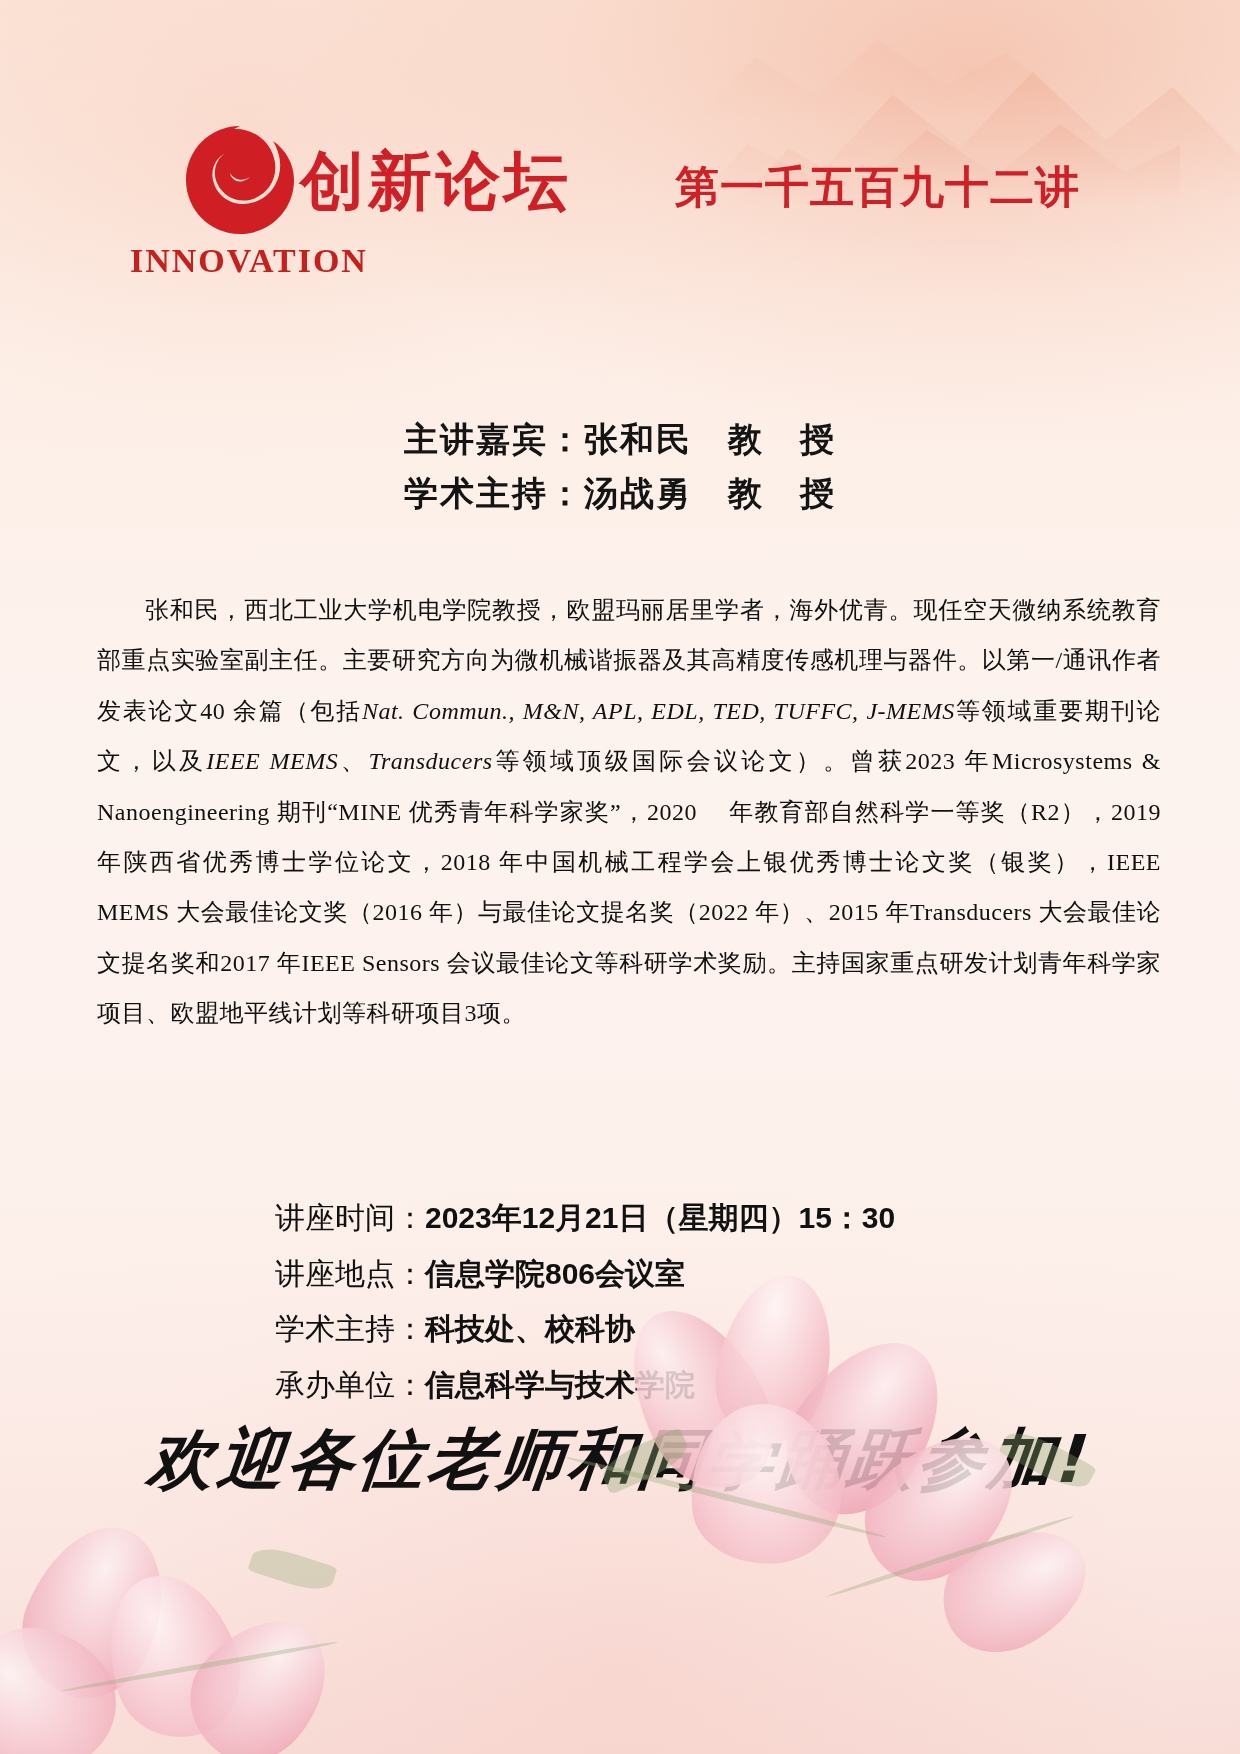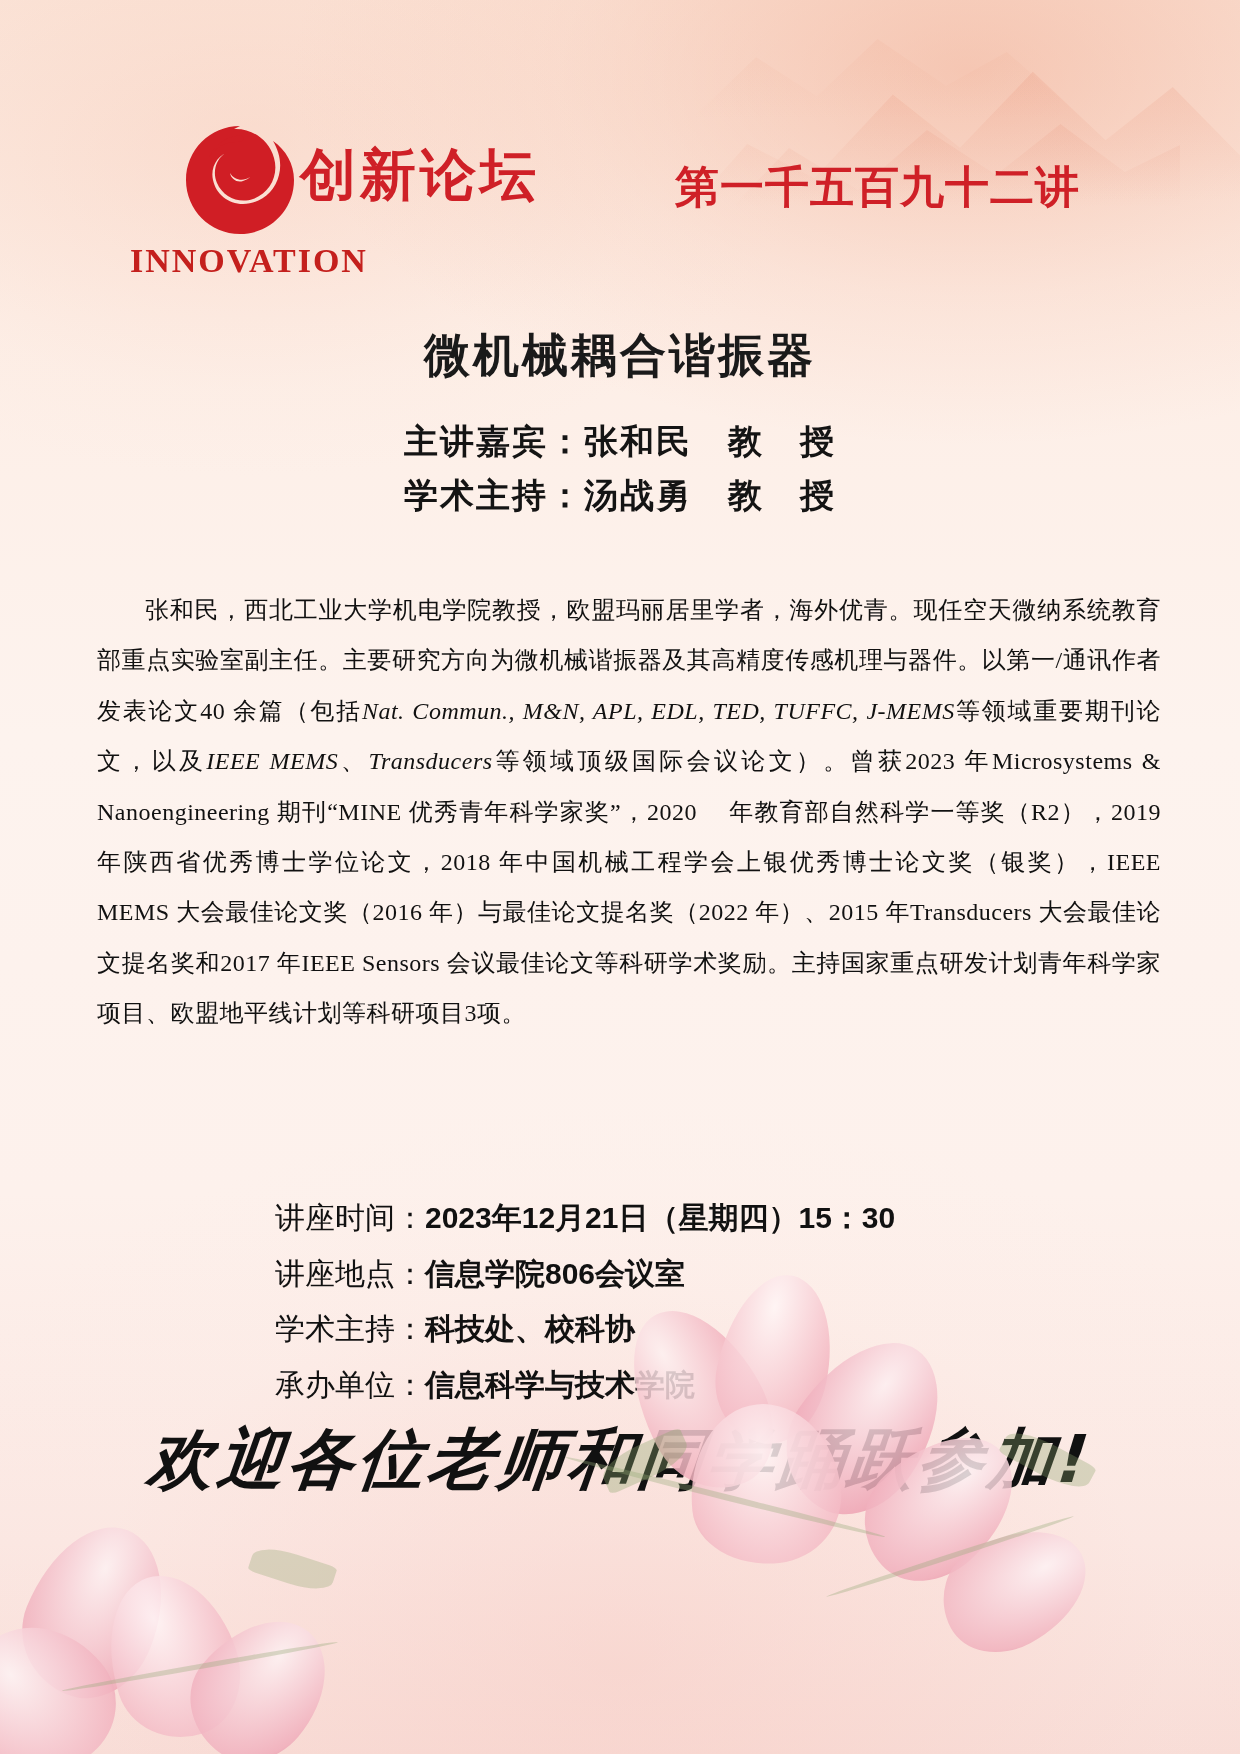--- a/index.html
+++ b/index.html
@@ -69,21 +69,21 @@
     color: #c4201d;
     font-weight: 700;
     margin-top: 2px;
   }
   .forum-title {
     position: absolute;
     left: 170px;
     top: 28px;
     font-family: Liberation Serif, serif;
     font-weight: 700;
-    font-size: 56px;
+    font-size: 64px;
     color: #cf2027;
     letter-spacing: 4px;
     white-space: nowrap;
   }
   .forum-issue {
     position: absolute;
     left: 545px;
     top: 48px;
     font-family: "DejaVu Sans", sans-serif;
     font-weight: 700;
@@ -107,21 +107,21 @@
     letter-spacing: 3px;
   }
   .people {
     position: absolute;
     top: 415px;
     left: 0;
     width: 1240px;
     text-align: center;
   }
   .people-line {
-    font-family: Liberation Serif, serif;
+    font-family: Liberation Mono, monospace;
     font-size: 34px;
     font-weight: 700;
     color: #141414;
     letter-spacing: 2px;
     line-height: 1.6;
   }
 
   .bio {
     position: absolute;
     top: 585px;
@@ -194,21 +194,20 @@
       <svg class="logo-mark" viewBox="0 0 120 120">
         <path d="M60 6 C30 6 6 30 6 60 C6 90 30 114 60 114 C90 114 114 90 114 60 C114 44 106 30 93 21 C99 31 102 43 99 55 C95 72 80 84 63 84 C48 84 36 74 33 60 C30 47 38 34 51 31 C61 28 71 34 74 43 C76 51 71 59 63 61 C57 63 51 59 50 53 C54 60 63 62 70 57 C76 52 77 43 72 37 C66 29 55 27 47 32 C36 38 32 52 37 63 C43 77 59 84 73 79 C90 73 99 55 94 38 C89 20 72 8 54 9 Z" fill="#d01e25"></path>
         <path d="M56 16 C44 18 34 26 29 37 C36 27 47 21 58 22 C62 22 65 19 63 17 C62 15 59 15 56 16 Z" fill="#d01e25"></path>
       </svg>
       <div class="logo-text">INNOVATION</div>
     </div>
     <div class="forum-title">创新论坛</div>
     <div class="forum-issue">第一千五百九十二讲</div>
   </div>
 
-  <div class="talk-title">微机械耦合谐振器</div>
 
   <div class="people">
     <div class="people-line">主讲嘉宾：张和民　教　授</div>
     <div class="people-line">学术主持：汤战勇　教　授</div>
   </div>
 
   <div class="bio"><span>张和民，西北工业大学机电学院教授，欧盟玛丽居里学者，海外优青。现任空天微纳系统教育部重点实验室副主任。主要研究方向为微机械谐振器及其高精度传感机理与器件。以第一/通讯作者发表论文40 余篇（包括</span><i>Nat. Commun., M&amp;N, APL, EDL, TED, TUFFC, J-MEMS</i><span>等领域重要期刊论文，以及</span><i>IEEE MEMS</i><span>、</span><i>Transducers</i><span>等领域顶级国际会议论文）。曾获2023 年Microsystems &amp; Nanoengineering 期刊“MINE 优秀青年科学家奖”，2020 　年教育部自然科学一等奖（R2），2019年陕西省优秀博士学位论文，2018 年中国机械工程学会上银优秀博士论文奖（银奖），IEEE MEMS 大会最佳论文奖（2016 年）与最佳论文提名奖（2022 年）、2015 年Transducers 大会最佳论文提名奖和2017 年IEEE Sensors 会议最佳论文等科研学术奖励。主持国家重点研发计划青年科学家项目、欧盟地平线计划等科研项目3项。</span></div>
 
   <div class="details">
     <div class="row"><span>讲座时间：</span><b>2023年12月21日（星期四）15：30</b></div>

